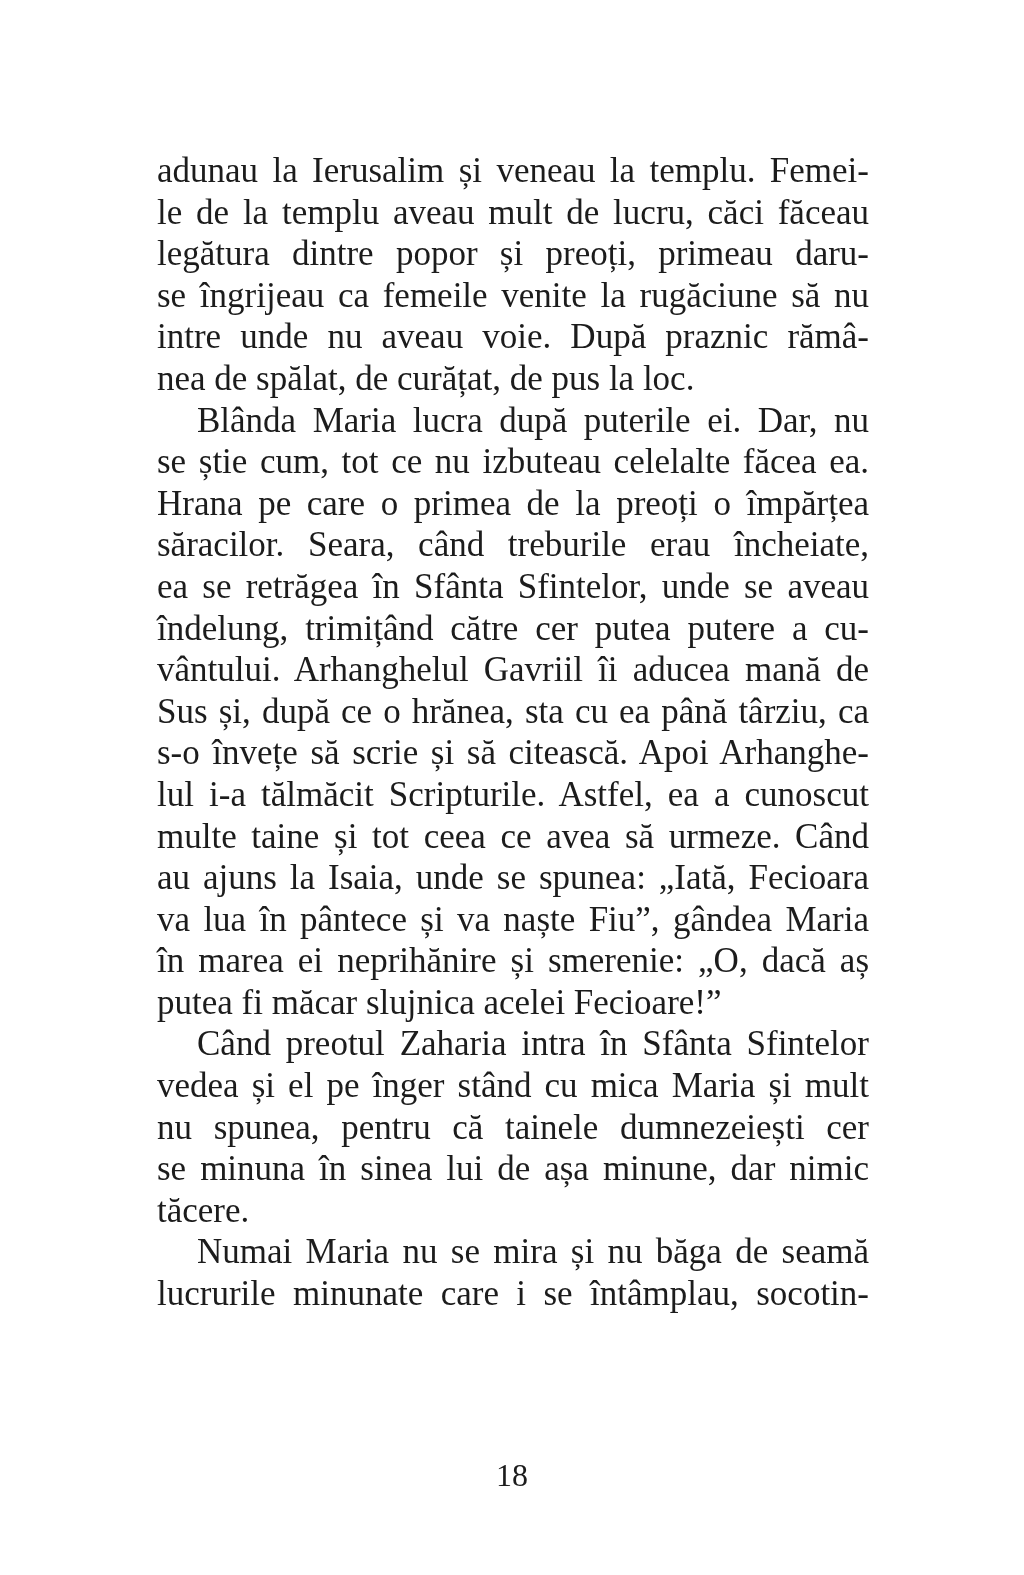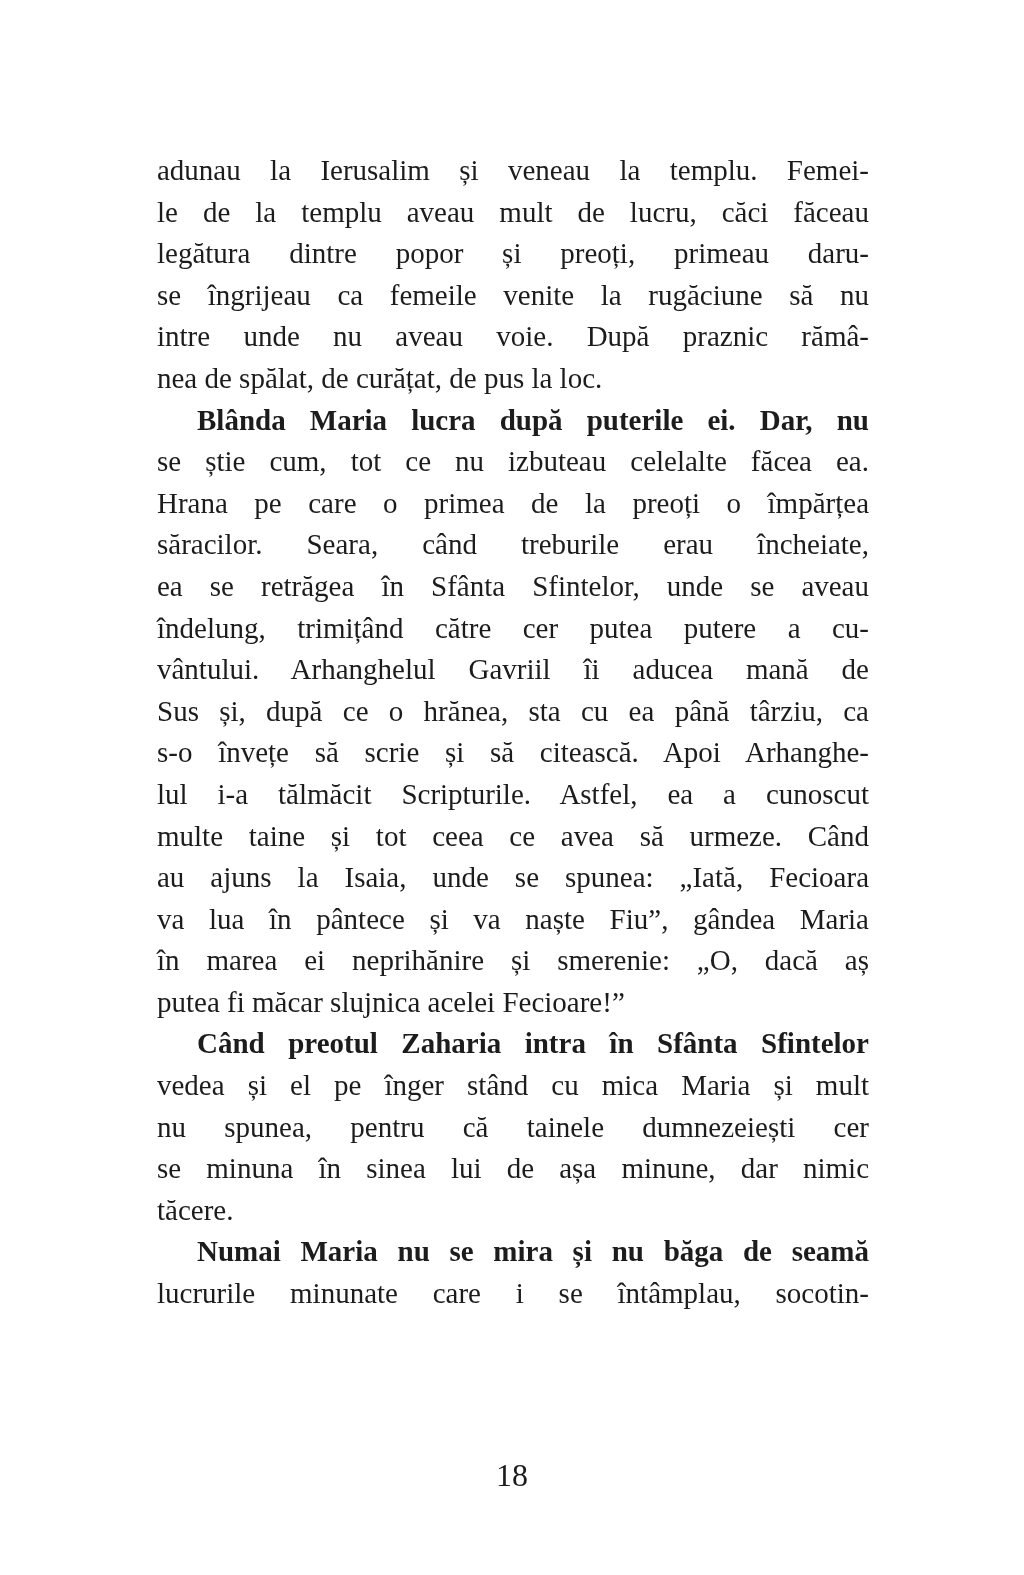--- a/index.html
+++ b/index.html
@@ -15,38 +15,37 @@
   .page {
     position: absolute;
     inset: 0;
     background: #ffffff;
   }
   .text-block {
     position: absolute;
     left: 157px;
     top: 150px;
     width: 712px;
-    font-size: 29px;
+    font-size: 35px;
     line-height: 41.6px;
   }
   .paragraph { width: 100%; }
   .line {
     width: 100%;
     text-align: justify;
     text-align-last: justify;
     text-justify: inter-word;
     white-space: normal;
   }
   .line.no-just {
     text-align: center;
     text-align-last: left;
   }
   .line.indent {
     text-indent: 40px;
-    font-weight: bold;
   }
   .page-number {
     position: absolute;
     top: 1457px;
     left: 0;
     width: 100%;
     text-align: center;
     font-size: 32px;
     color: #1c1c1c;
   }

